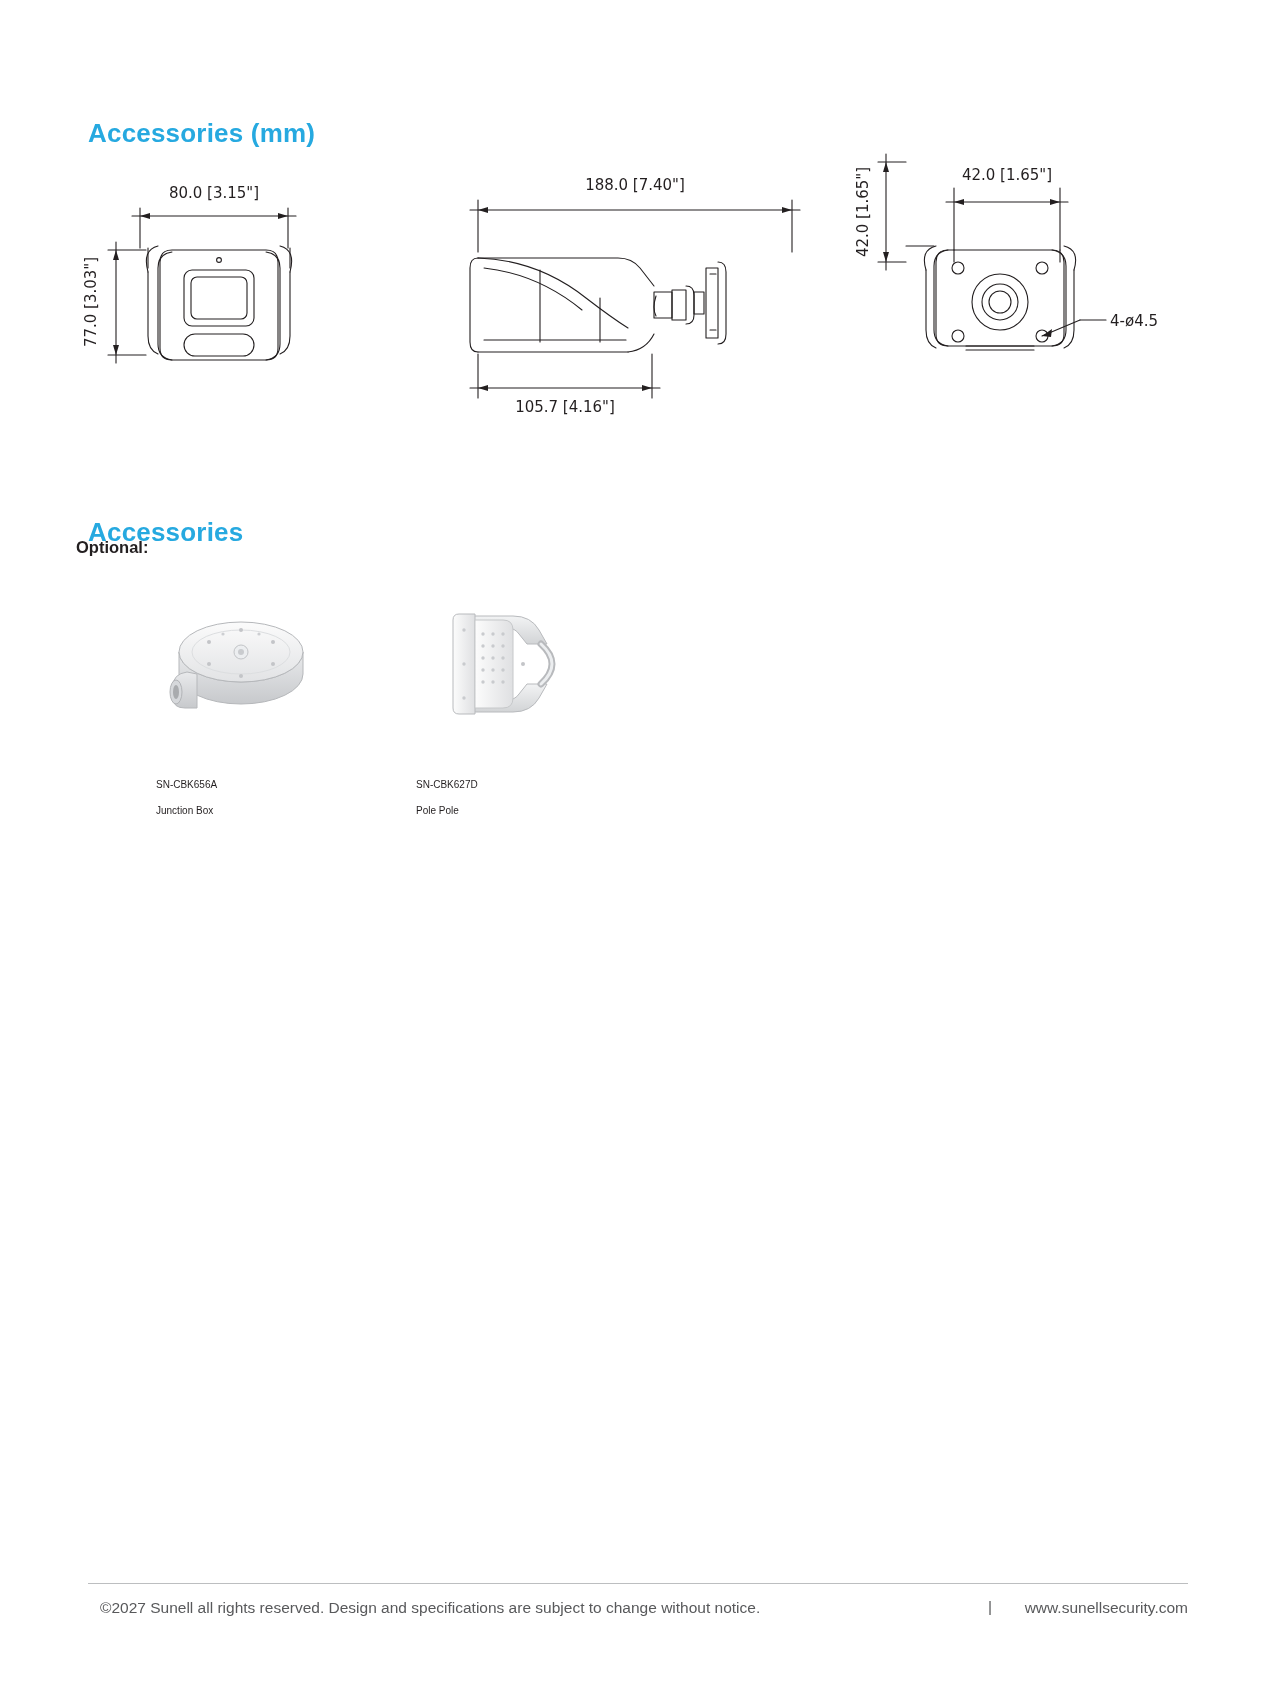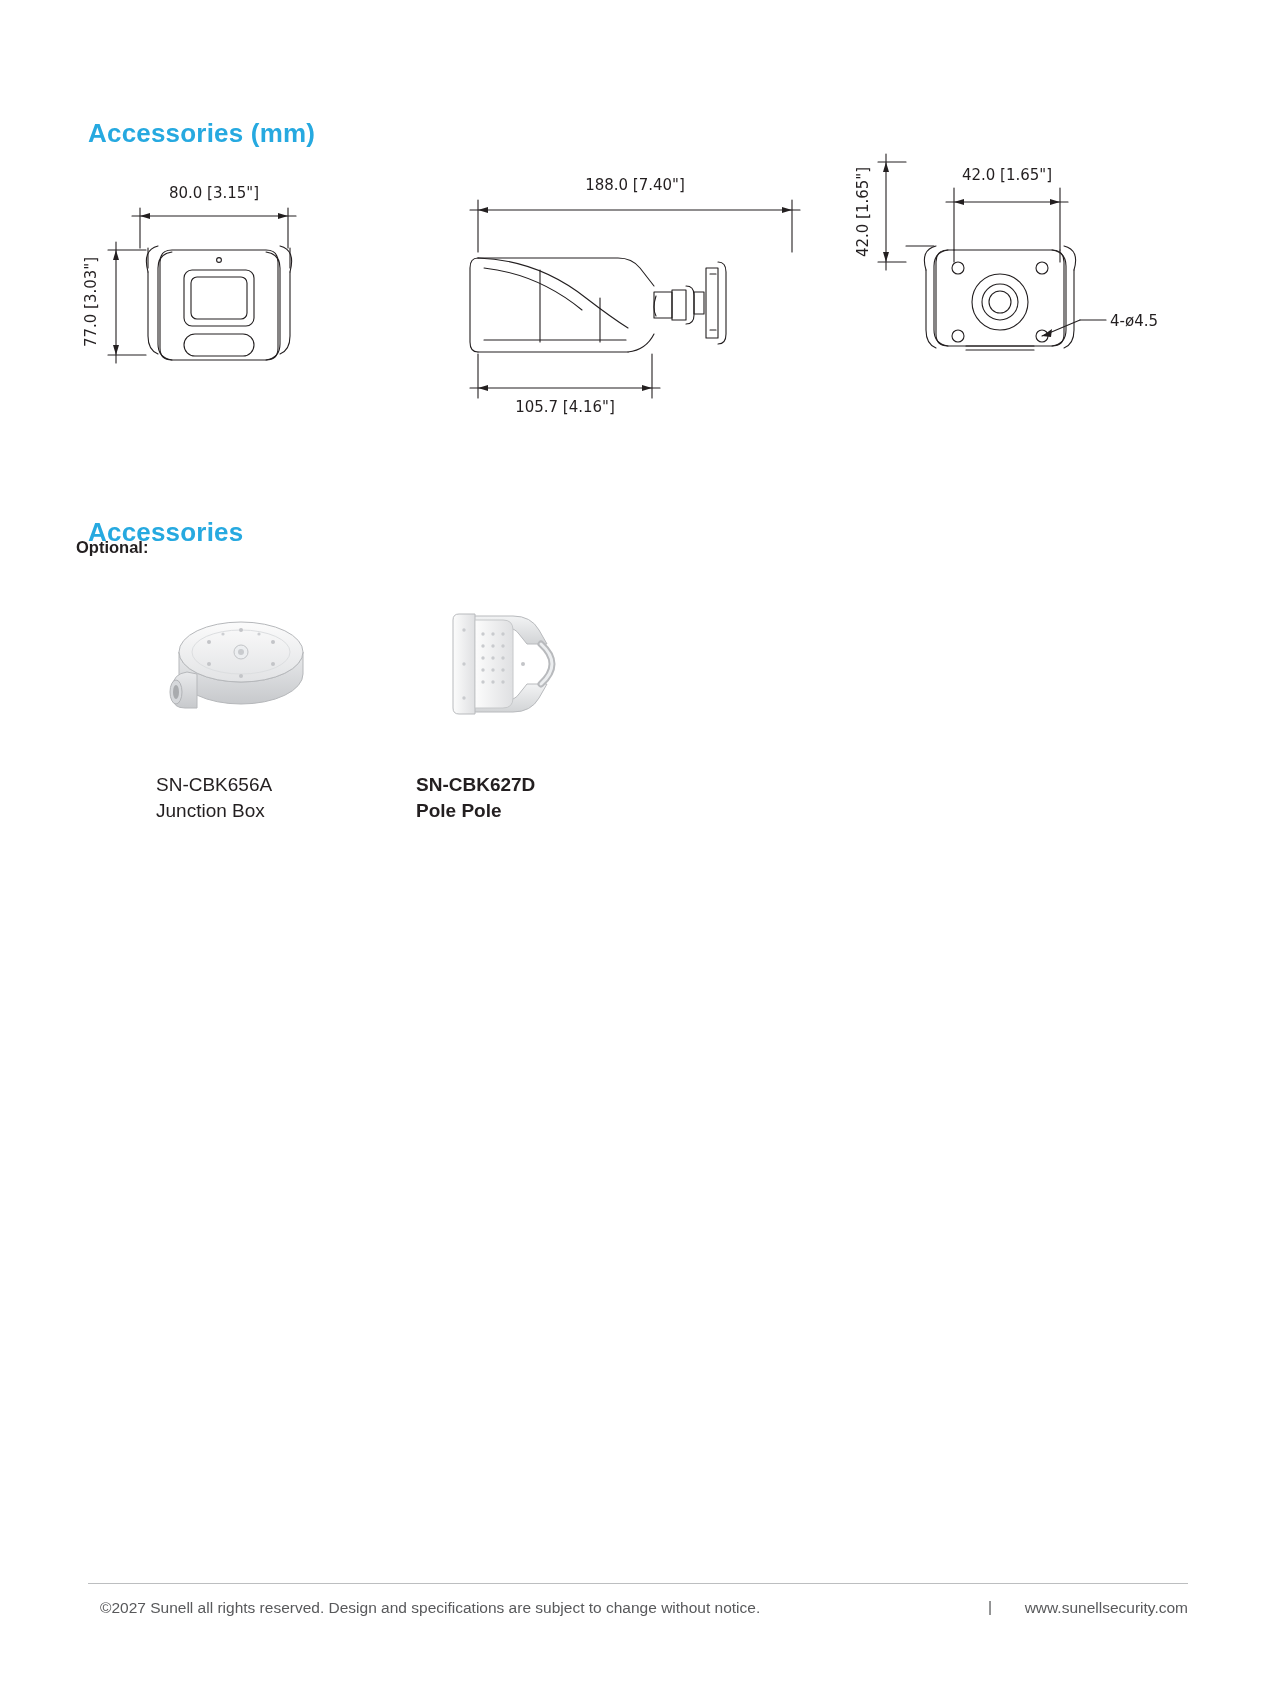--- a/index.html
+++ b/index.html
@@ -54,30 +54,30 @@
   
   .acc-area {
     position: absolute;
     left: 88px;
     top: 600px;
     width: 700px;
     height: 240px;
   }
   .acc-item { position: absolute; top: 0; }
   #acc-0 { left: 60px; width: 230px; }
-  #acc-1 { left: 320px; width: 230px; font-weight: bold; }
+  #acc-1 { left: 320px; width: 230px; }
   .acc-img {
     width: 230px;
     height: 150px;
     position: relative;
   }
   .acc-img svg { display: block; margin: 0 auto; }
   .acc-label {
     margin-top: 22px;
-    font-size: 19px;
+    font-size: 10px;
     line-height: 26px;
     color: #231f20;
     text-align: left;
   }
   #acc-0 .acc-label { padding-left: 8px; }
   #acc-1 .acc-label { padding-left: 8px; }
 
   
   .footer-rule {
     position: absolute;

